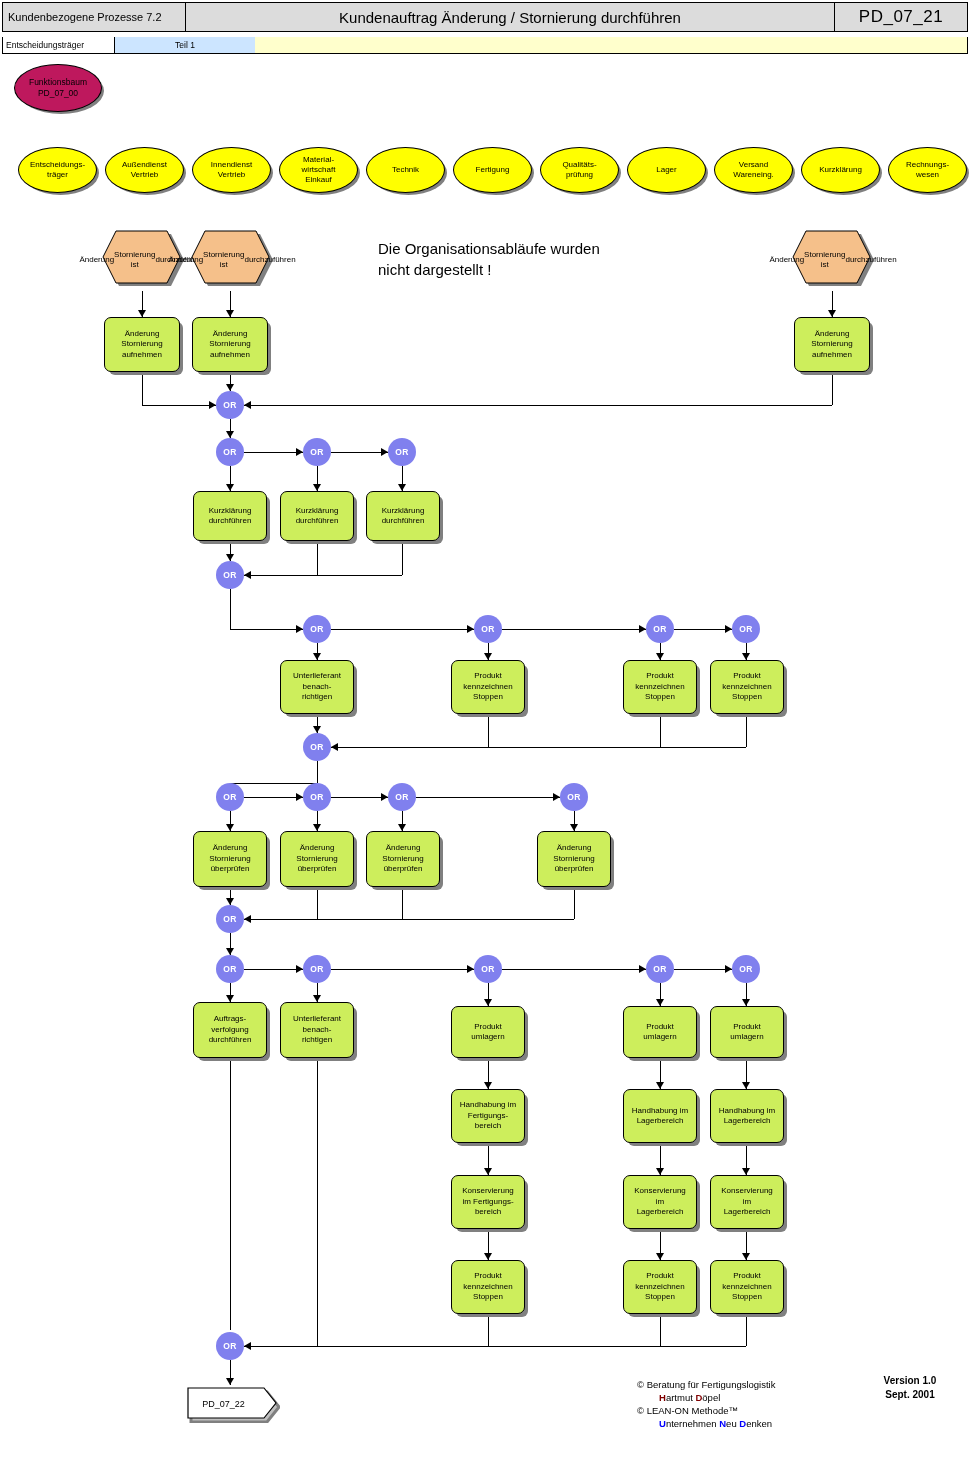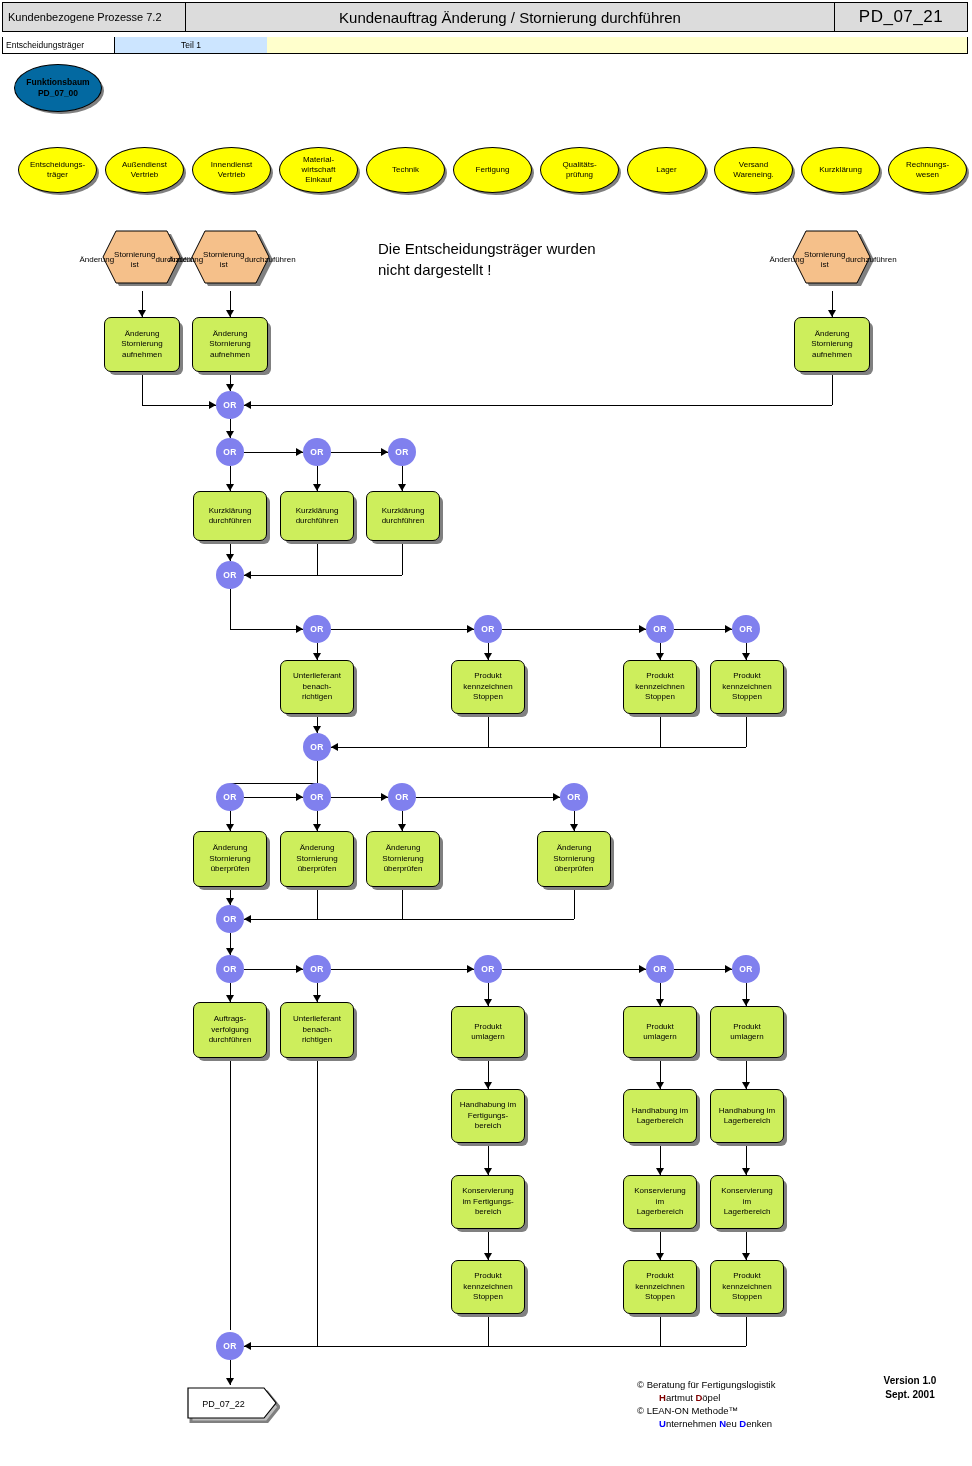--- a/index.html
+++ b/index.html
@@ -14,33 +14,33 @@
   .hdr-mid{flex:1;border-right:1px solid #000;box-sizing:border-box;
            display:flex;align-items:center;justify-content:center;font-size:15px;}
   .hdr-right{width:132px;display:flex;align-items:center;justify-content:center;
              font-size:17px;letter-spacing:.5px;}
   .sub{position:absolute;left:2px;top:37px;width:966px;height:17px;
        border:1px solid #000;border-top:none;box-sizing:border-box;display:flex;background:#ffffcc;}
   .sub-left{width:112px;border-right:1px solid #000;box-sizing:border-box;
             display:flex;align-items:center;padding-left:3px;font-size:8.5px;background:#fff;}
   .sub-mid{flex:1;border-right:1px solid #000;box-sizing:border-box;
            display:flex;align-items:center;justify-content:center;font-size:8.5px;background:#ffffcc;}
-  .sub-right{width:152px;display:flex;align-items:center;justify-content:center;
+  .sub-right{width:140px;display:flex;align-items:center;justify-content:center;
              font-size:8.5px;background:#cce5ff;}
 
   
   .node{position:absolute;box-sizing:border-box;}
 
   
   .lane{border-radius:50%;background:#ffff00;border:1px solid #000;
         display:flex;align-items:center;justify-content:center;text-align:center;
         font-size:8px;line-height:10px;box-shadow:3px 3px 0 -1px #808080;}
-  .lane-plain{border-radius:50%;background:#0369a1;border:1px solid #000;
+  .lane-plain{border-radius:50%;background:#be185d;border:1px solid #000;
         display:flex;align-items:center;justify-content:center;text-align:center;
-        font-size:8.5px;line-height:11px;box-shadow:3px 3px 0 -1px #808080;font-weight:bold;}
+        font-size:8.5px;line-height:11px;box-shadow:3px 3px 0 -1px #808080;}
 
   
   .proc{background:#cdee5c;border:1px solid #000;border-radius:7px;
         display:flex;align-items:center;justify-content:center;text-align:center;
         font-size:8px;line-height:10.5px;box-shadow:4px 4px 0 -1px #808080;}
 
   
   .hexwrap{position:absolute;}
   .hex{position:absolute;left:0;top:0;width:100%;height:100%;}
   .hexlbl{position:absolute;left:0;top:0;width:100%;height:100%;
@@ -193,21 +193,21 @@
         </svg>
         <div class="hexlbl" style="padding-right:4px;">
           <div>Änderung</div>
           <div>Stornierung ist</div>
           <div>durchzuführen</div>
         </div>
       </div>
     </div>
 
   <div class="note" style="left:378px;top:238px;">
-    <div>Die Entscheidungsträger wurden</div>
+    <div>Die Organisationsabläufe wurden</div>
     <div>nicht dargestellt !</div>
   </div>
 
   <div id="edges">
       <div class="ln lnv" style="left: 142px; top: 291px; height: 26px;"></div>
       <div class="arw arw-d" style="left: 138px; top: 310px;"></div>
       <div class="ln lnv" style="left: 230px; top: 291px; height: 26px;"></div>
       <div class="arw arw-d" style="left: 226px; top: 310px;"></div>
       <div class="ln lnv" style="left: 832px; top: 291px; height: 26px;"></div>
       <div class="arw arw-d" style="left: 828px; top: 310px;"></div>

